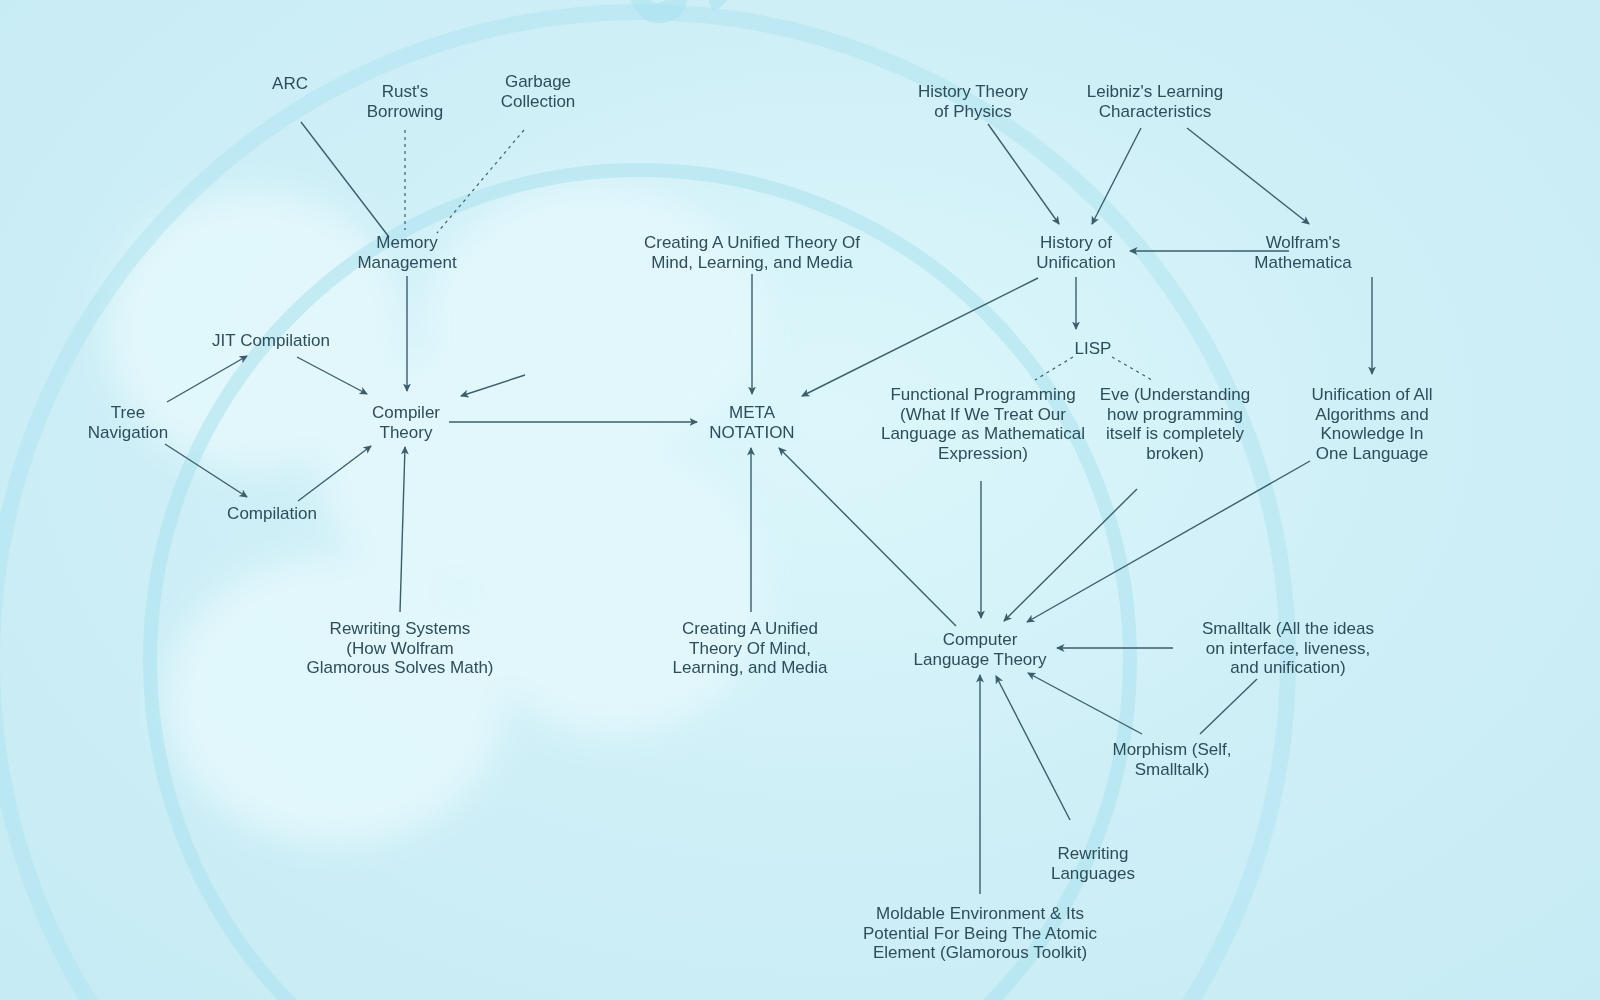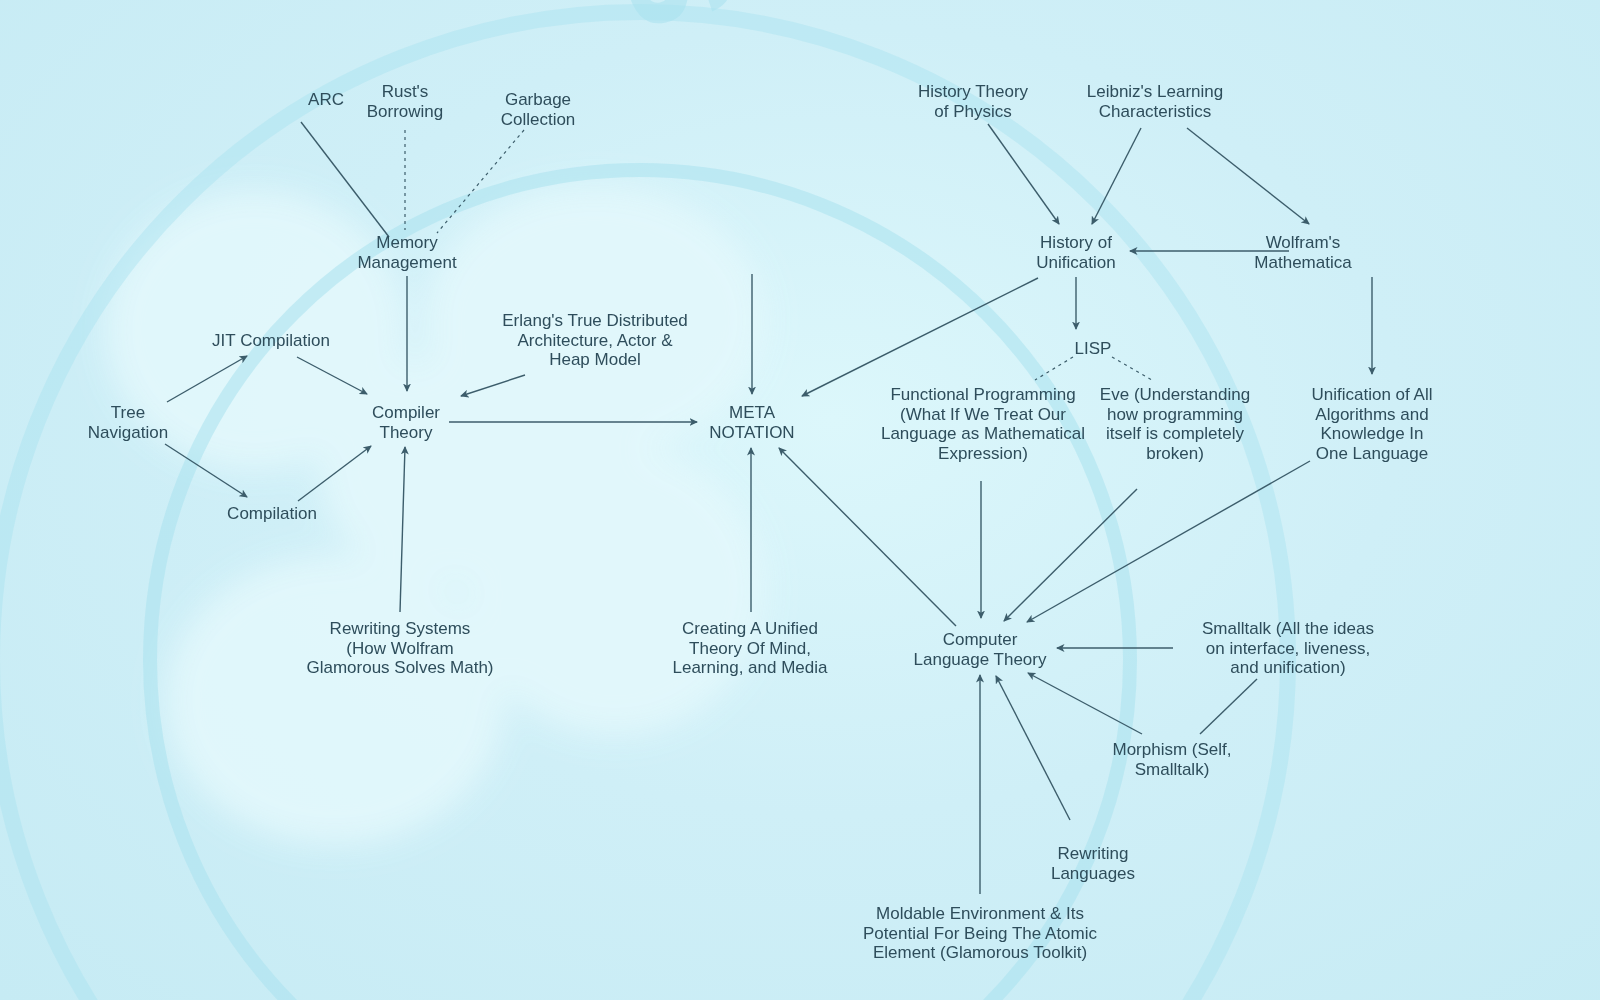--- a/index.html
+++ b/index.html
@@ -112,36 +112,35 @@
         <line x1="1310" y1="461" x2="1027" y2="622" class="edge" marker-end="url(#arrowhead)"></line>
         <line x1="1173" y1="648" x2="1057" y2="648" class="edge" marker-end="url(#arrowhead)"></line>
         <line x1="1142" y1="734" x2="1028" y2="673" class="edge" marker-end="url(#arrowhead)"></line>
         <line x1="1257" y1="679" x2="1200" y2="734" class="edge"></line>
         <line x1="1070" y1="820" x2="996" y2="676" class="edge" marker-end="url(#arrowhead)"></line>
         <line x1="980" y1="894" x2="980" y2="675" class="edge" marker-end="url(#arrowhead)"></line>
       </g>
   </svg>
 
   <div id="nodes">
-      <div class="node" style="left: 290px; top: 100px; margin-left: 36px;">ARC</div>
+      <div class="node" style="left: 290px; top: 84px;">ARC</div>
       <div class="node" style="left: 405px; top: 102px;">Rust's
 Borrowing</div>
-      <div class="node" style="left: 538px; top: 110px;">Garbage
+      <div class="node" style="left: 538px; top: 92px;">Garbage
 Collection</div>
       <div class="node" style="left: 407px; top: 253px;">Memory
 Management</div>
       <div class="node" style="left: 271px; top: 341px;">JIT Compilation</div>
       <div class="node" style="left: 128px; top: 423px;">Tree
 Navigation</div>
       <div class="node" style="left: 272px; top: 514px;">Compilation</div>
       <div class="node" style="left: 406px; top: 423px;">Compiler
 Theory</div>
-      <div class="node" style="left: 595px; top: 341px;">Erlang's True Distributed
-Architecture, Actor &amp;
-Heap Model</div>
+      <div class="node" style="left: 752px; top: 253px;">Creating A Unified Theory Of
+Mind, Learning, and Media</div>
       <div class="node" style="left: 752px; top: 423px;">META
 NOTATION</div>
       <div class="node" style="left: 400px; top: 649px;">Rewriting Systems
 (How Wolfram
 Glamorous Solves Math)</div>
       <div class="node" style="left: 750px; top: 649px;">Creating A Unified
 Theory Of Mind,
 Learning, and Media</div>
       <div class="node" style="left: 973px; top: 102px;">History Theory
 of Physics</div>

